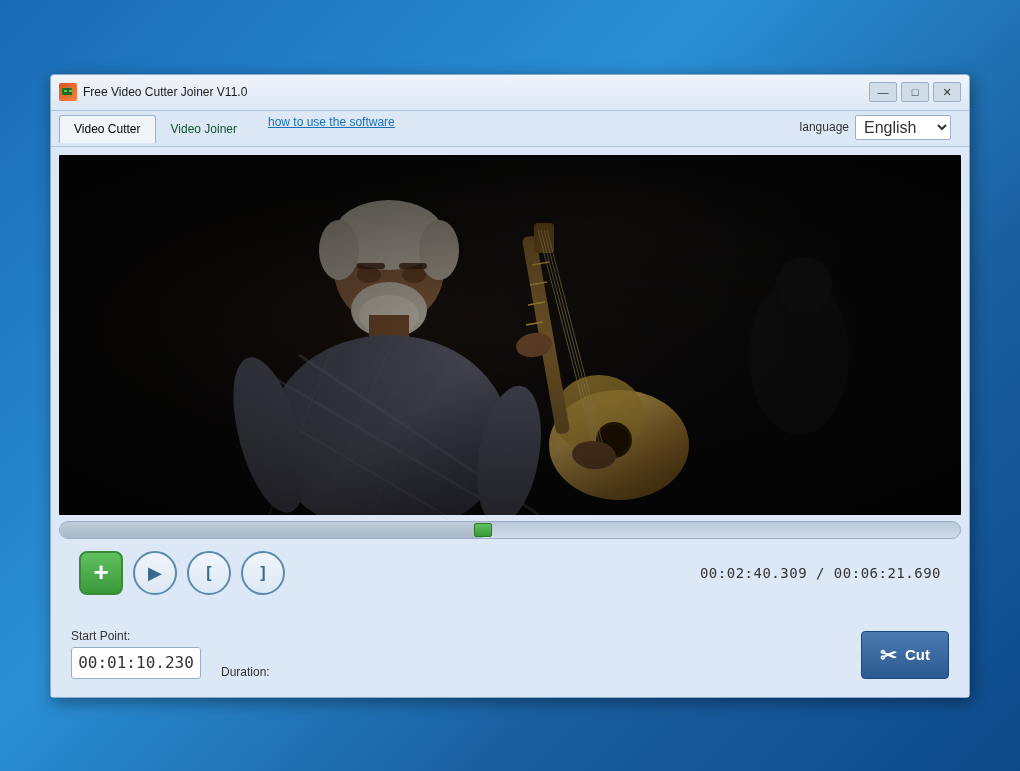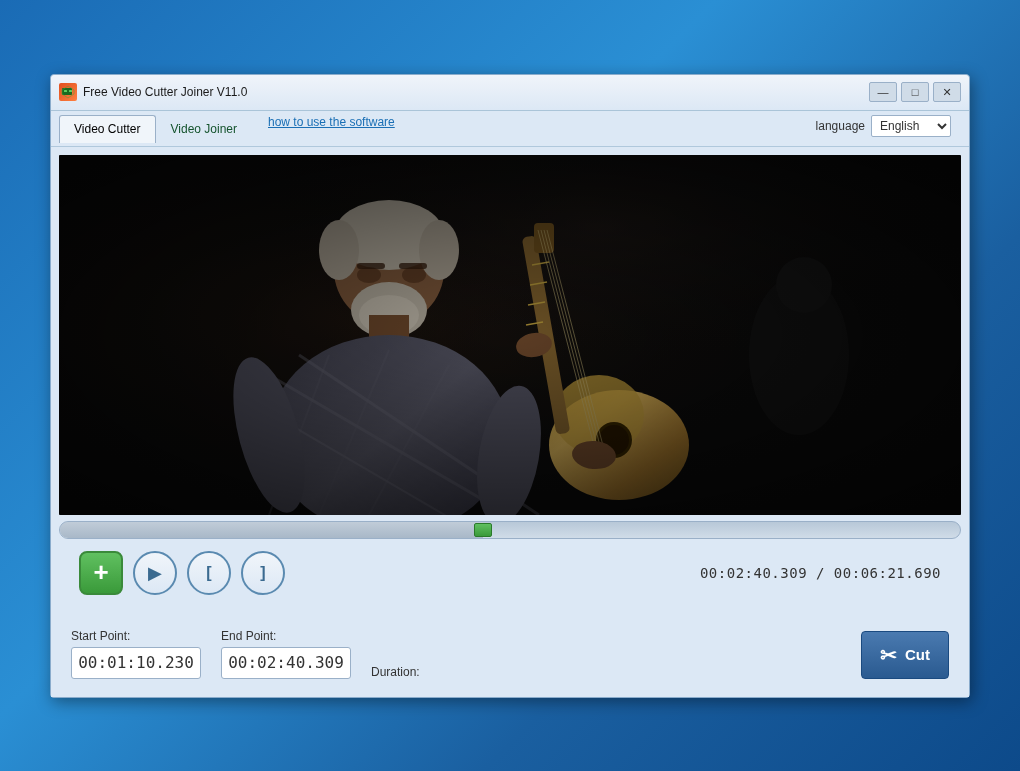--- a/index.html
+++ b/index.html
@@ -103,27 +103,27 @@
     .language-area {
       margin-left: auto;
       display: flex;
       align-items: center;
       gap: 6px;
       font-size: 12px;
       color: #333;
     }
     .language-select {
       padding: 2px 4px;
-      font-size: 12px;
+      font-size: 16px;
       border: 1px solid #9ab0c8;
       border-radius: 2px;
       background: white;
       color: #333;
       cursor: pointer;
-      width: 80px;
+      width: 96px;
     }
     .main-content {
       padding: 8px;
       background: #dce8f5;
     }
     .video-area {
       width: 100%;
       height: 360px;
       background: #000;
       border-radius: 2px;
@@ -416,24 +416,20 @@
       </div>
       <span class="time-display">00:02:40.309 / 00:06:21.690</span>
     </div>
 
     <div class="bottom-row">
       <div class="time-field-group">
         <span class="time-field-label">Start Point:</span>
         <input class="time-field-input" type="text" value="00:01:10.230" style="">
       </div>
       <div class="time-field-group">
-        <span class="time-field-label">End Point:</span>
-        <input class="time-field-input" type="text" value="00:02:40.309" style="">
-      </div>
-      <div class="time-field-group">
         <span class="time-field-label">Duration:</span>
       </div>
       <button class="cut-btn">
         <span class="cut-icon">✂</span>
         <span>Cut</span>
       </button>
     </div>
 
   </div>
 </div>

